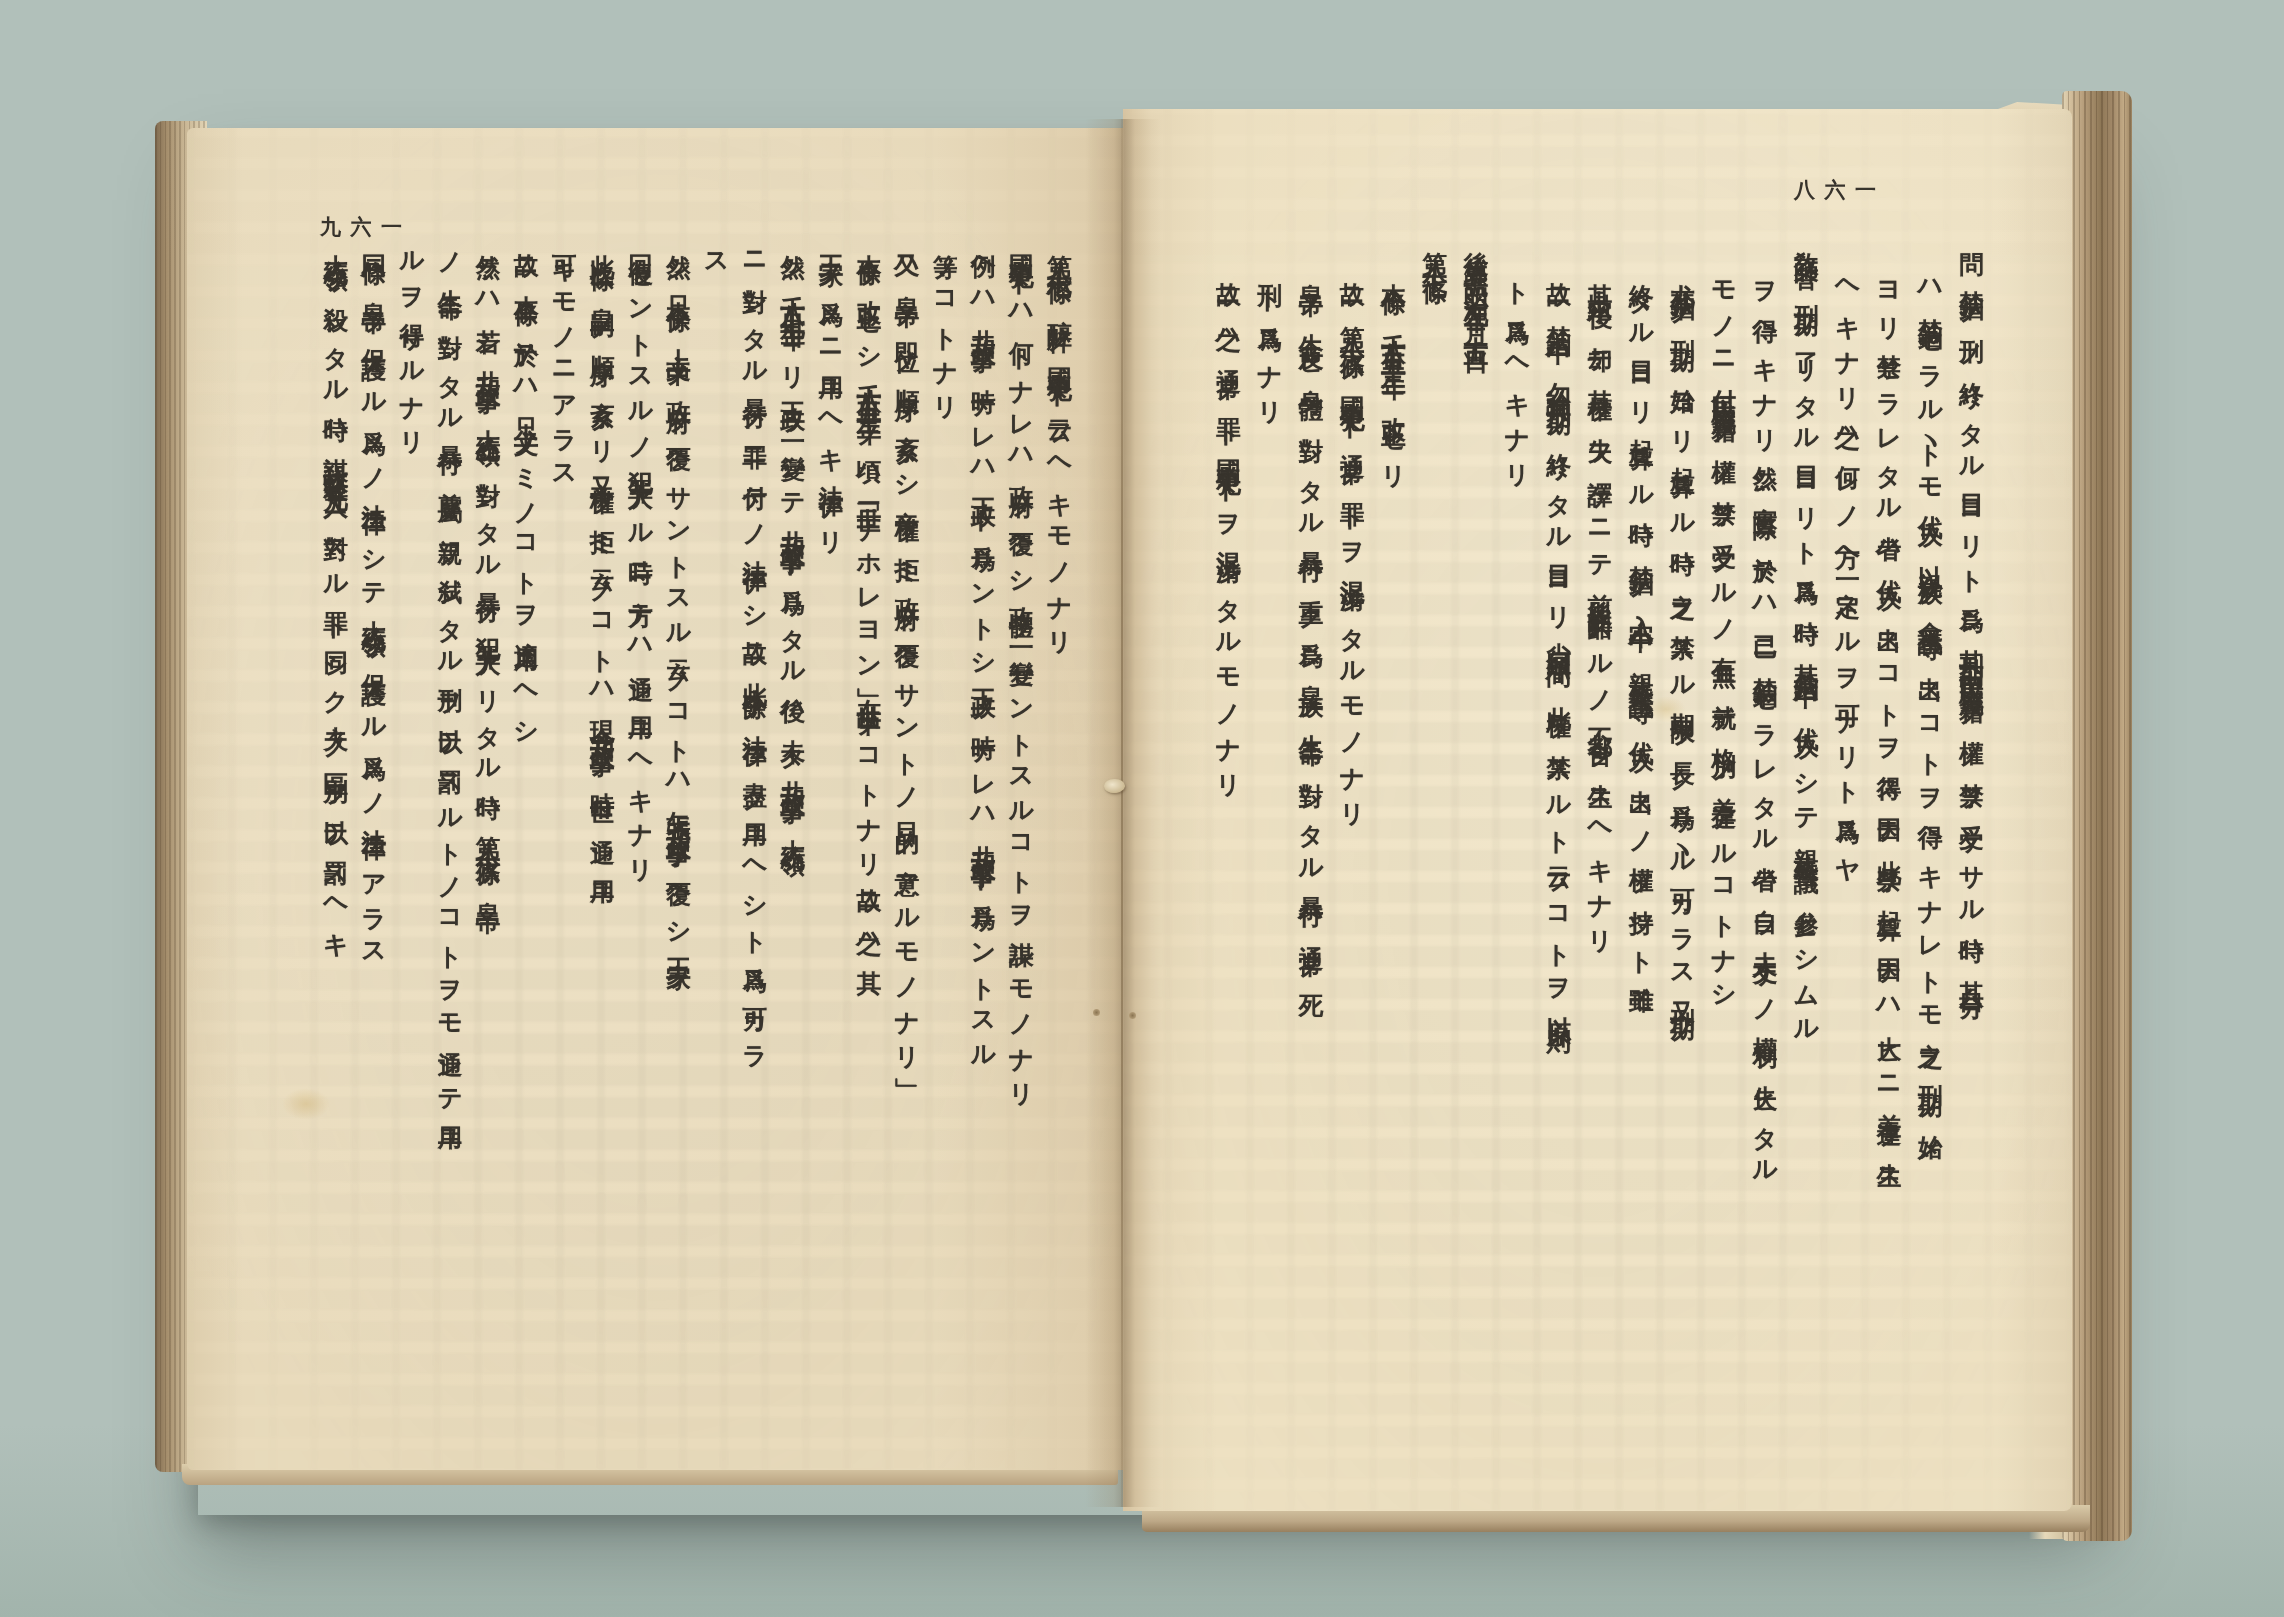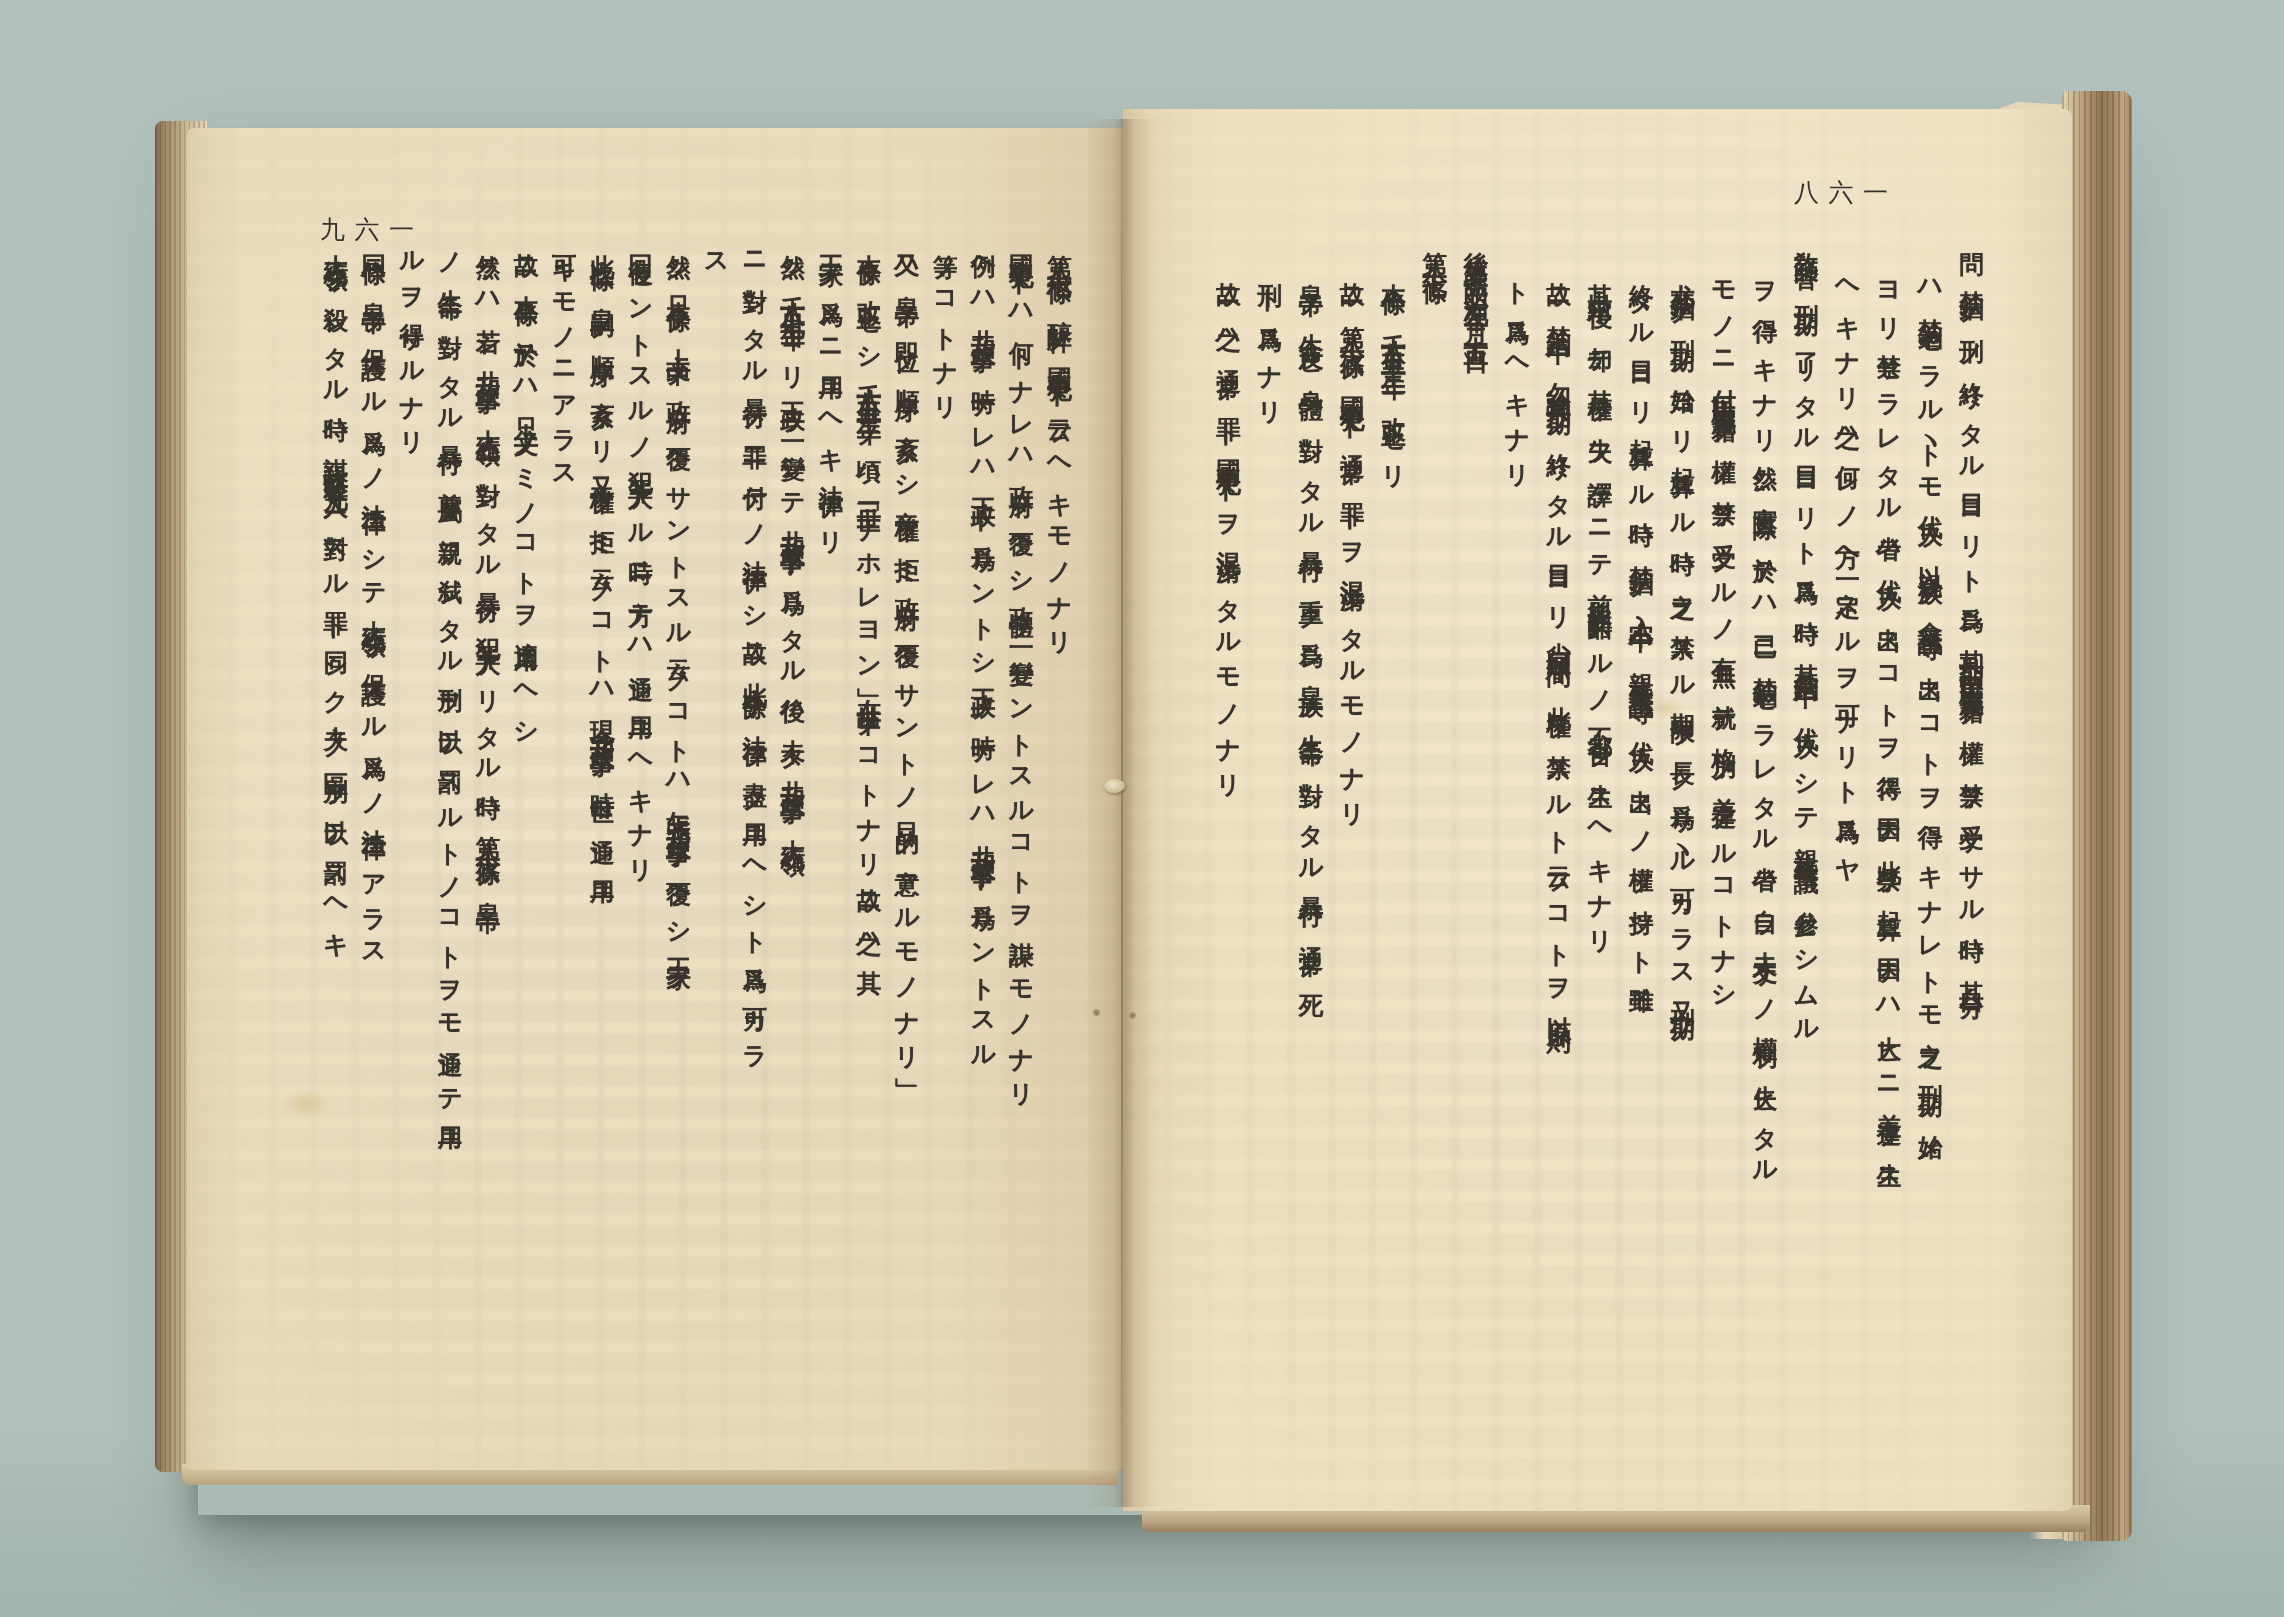--- a/index.html
+++ b/index.html
@@ -96,22 +96,22 @@
     position:absolute; width:20.6px; height:14.3px; border-radius:50%;
     background:radial-gradient(ellipse at 40% 40%, #efe5cb, #cbb992 70%, rgba(0,0,0,0) 75%);
     box-shadow:0.8px 1.6px 2.4px rgba(90,70,45,.5);
   }
   .stitch-dot {
     position:absolute; width:7.1px; height:7.1px; border-radius:50%;
     background:radial-gradient(circle, #8a7452, #b8a27d 80%);
   }
   
   .page-number {
-    position:absolute; color:var(--ink); font-size:25px; letter-spacing:9.5px;
-    white-space:nowrap; font-weight:normal;
+    position:absolute; color:var(--ink); font-size:21px; letter-spacing:9.5px;
+    white-space:nowrap; font-weight:bold;
   }
   .vtext {
     position:absolute;
     writing-mode:vertical-rl; text-orientation:upright;
     color:var(--ink); font-weight:bold;
     text-shadow:0 0 0.8px rgba(58,53,46,.55);
   }
   .vtext-right { top:232px; left:1166px; width:817px; height:1261px; font-size:24.6px; letter-spacing:7.1px; }
   .vtext-left  { top:235px; left:278px;  width:793px; height:1213px; font-size:24.6px; letter-spacing:6.3px; }
   .vtext .tcol { line-height:24.6px; margin-left:16.7px; white-space:nowrap; }

